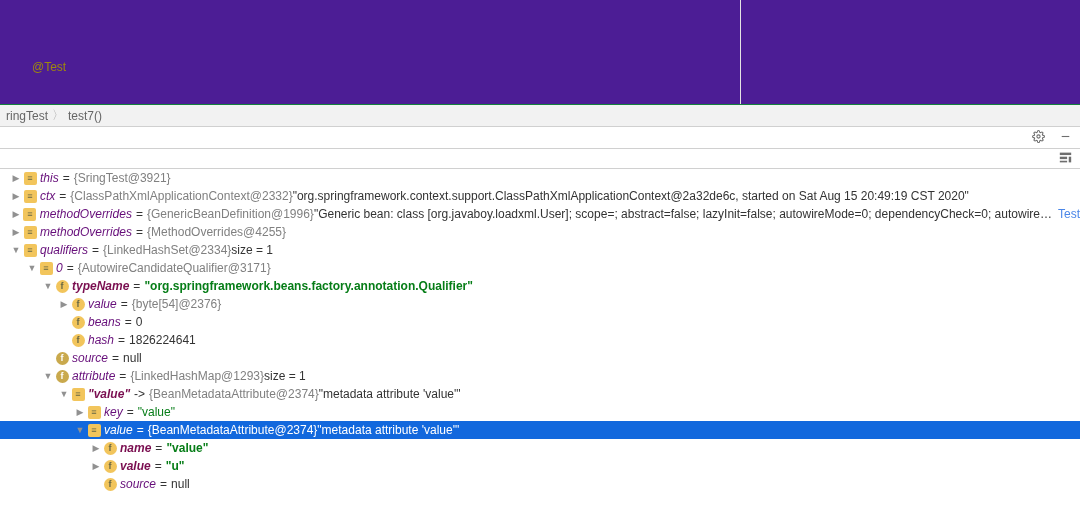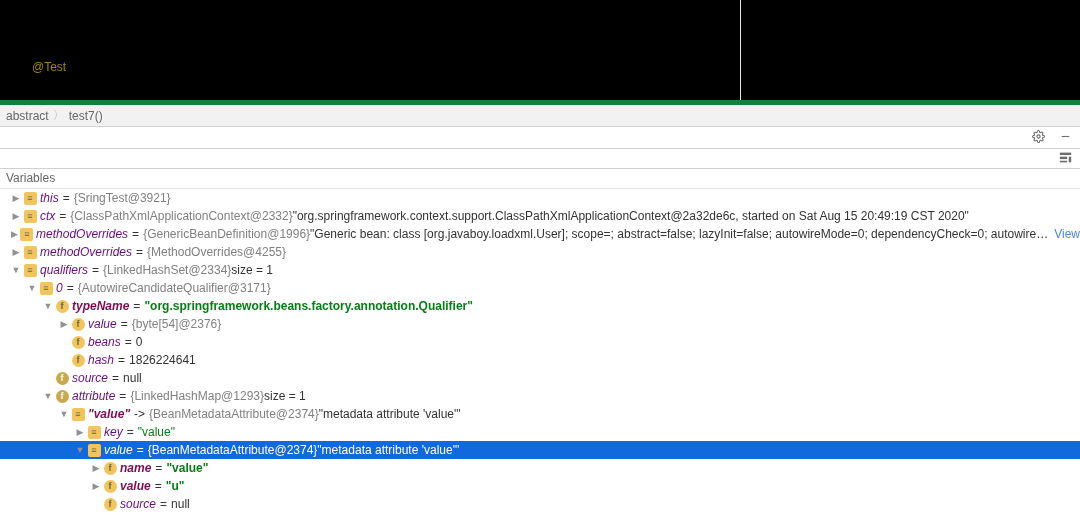--- a/index.html
+++ b/index.html
@@ -1,20 +1,20 @@
 <!DOCTYPE html>
 <html><head>
 <meta charset="utf-8">
 <style>
 * { margin: 0; padding: 0; box-sizing: border-box; font-family: "Lucida Grande", "Segoe UI", sans-serif; font-size: 12px; }
 html, body { width: 1080px; height: 519px; overflow: hidden; background: #fff; color: #333; }
 
 .root { display: flex; flex-direction: column; height: 100%; }
 
-.editor { height: 105px; background: #000000; border-bottom: 5px solid #15803d; padding: 4px 0 0 4px; font-family: "JetBrains Mono", Menlo, Consolas, monospace; font-size: 12px; line-height: 18px; white-space: pre; overflow: hidden; position: relative; }
+.editor { height: 105px; background: #4c1d95; border-bottom: 1px solid #15803d; padding: 4px 0 0 4px; font-family: "JetBrains Mono", Menlo, Consolas, monospace; font-size: 12px; line-height: 18px; white-space: pre; overflow: hidden; position: relative; }
 .editor .ln { padding-left: 28px; }
 .gutter-line { position: absolute; top: 0; left: 740px; width: 1px; height: 100%; background: #e4e4e4; }
 .ann { color: #9E880D; }
 
 .breadcrumb { display: flex; align-items: center; height: 22px; padding: 0 6px; background: #f2f2f2; border-bottom: 1px solid #d0d0d0; color: #666; }
 .breadcrumb .sep { margin: 0 4px; color: #aaa; }
 
 .toolbar { display: flex; justify-content: flex-end; align-items: center; height: 22px; padding: 0 8px; gap: 14px; background: #fff; border-bottom: 1px solid #d0d0d0; }
 .toolbar svg { width: 13px; height: 13px; }
 
@@ -52,21 +52,21 @@
     <div class="gutter-line"></div>
     <div class="ln"><span class="ann">@Test</span></div>
     
     
     
     
     
   </div>
 
   <div class="breadcrumb">
-    <span>abstract</span>
+    <span>ringTest</span>
     <span class="sep">〉</span>
     <span>test7()</span>
   </div>
 
   <div class="toolbar">
     <span><svg viewBox="0 0 24 24" fill="none" stroke="#6E6E6E" stroke-width="2">
           <circle cx="12" cy="12" r="3"></circle>
           <path d="M19.4 15a1.65 1.65 0 0 0 .33 1.82l.06.06a2 2 0 1 1-2.83 2.83l-.06-.06a1.65 1.65 0 0 0-1.82-.33 1.65 1.65 0 0 0-1 1.51V21a2 2 0 0 1-4 0v-.09a1.65 1.65 0 0 0-1-1.51 1.65 1.65 0 0 0-1.82.33l-.06.06a2 2 0 1 1-2.83-2.83l.06-.06a1.65 1.65 0 0 0 .33-1.82 1.65 1.65 0 0 0-1.51-1H3a2 2 0 0 1 0-4h.09a1.65 1.65 0 0 0 1.51-1 1.65 1.65 0 0 0-.33-1.82l-.06-.06a2 2 0 1 1 2.83-2.83l.06.06a1.65 1.65 0 0 0 1.82.33h0a1.65 1.65 0 0 0 1-1.51V3a2 2 0 0 1 4 0v.09a1.65 1.65 0 0 0 1 1.51h0a1.65 1.65 0 0 0 1.82-.33l.06-.06a2 2 0 1 1 2.83 2.83l-.06.06a1.65 1.65 0 0 0-.33 1.82v0a1.65 1.65 0 0 0 1.51 1H21a2 2 0 0 1 0 4h-.09a1.65 1.65 0 0 0-1.51 1z"></path>
         </svg></span>
     <span><svg viewBox="0 0 24 24" stroke="#6E6E6E" stroke-width="2">
@@ -76,21 +76,20 @@
 
   <div class="subbar">
     <span><svg viewBox="0 0 16 16" fill="#6E6E6E">
           <rect x="1" y="2" width="14" height="3"></rect>
           <rect x="1" y="7" width="9" height="3"></rect>
           <rect x="12" y="7" width="3" height="7"></rect>
           <rect x="1" y="12" width="9" height="2"></rect>
         </svg></span>
   </div>
 
-  <div class="section-title">Variables</div>
 
   <div class="vars" id="vars">
       <div class="vrow">
         <span class="indent" style="width:10px"></span>
         <span class="arrow">▶</span>
         <span class="vicon">
           <span class="badge obj">≡</span>
         </span>
         <span class="vname">this</span>
         <span class="veq"> = </span>
@@ -110,21 +109,21 @@
       <div class="vrow">
         <span class="indent" style="width:10px"></span>
         <span class="arrow">▶</span>
         <span class="vicon">
           <span class="badge obj">≡</span>
         </span>
         <span class="vname">methodOverrides</span>
         <span class="veq"> = </span>
         <span class="vtype">{GenericBeanDefinition@1996}</span>
         <span class="vextra"> "Generic bean: class [org.javaboy.loadxml.User]; scope=; abstract=false; lazyInit=false; autowireMode=0; dependencyCheck=0; autowire…</span>
-        <span class="viewlink">View</span>
+        <span class="viewlink">Test</span>
       </div>
       <div class="vrow">
         <span class="indent" style="width:10px"></span>
         <span class="arrow">▶</span>
         <span class="vicon">
           <span class="badge obj">≡</span>
         </span>
         <span class="vname">methodOverrides</span>
         <span class="veq"> = </span>
         <span class="vtype">{MethodOverrides@4255}</span>

